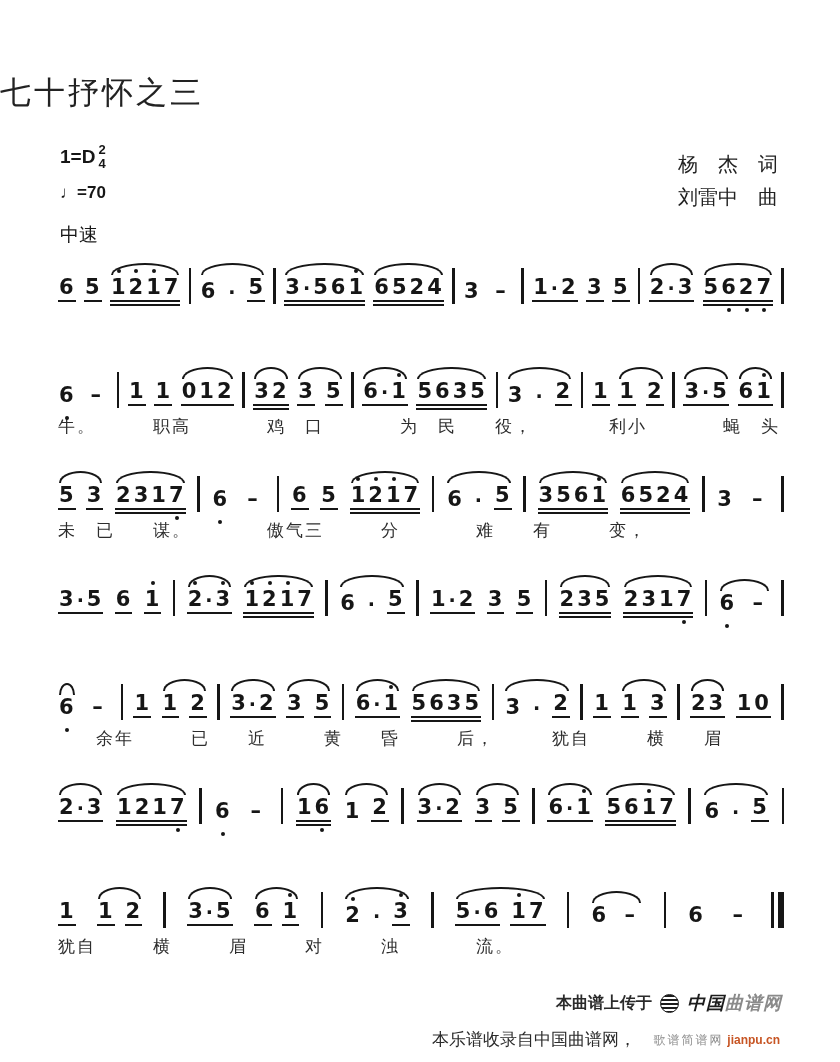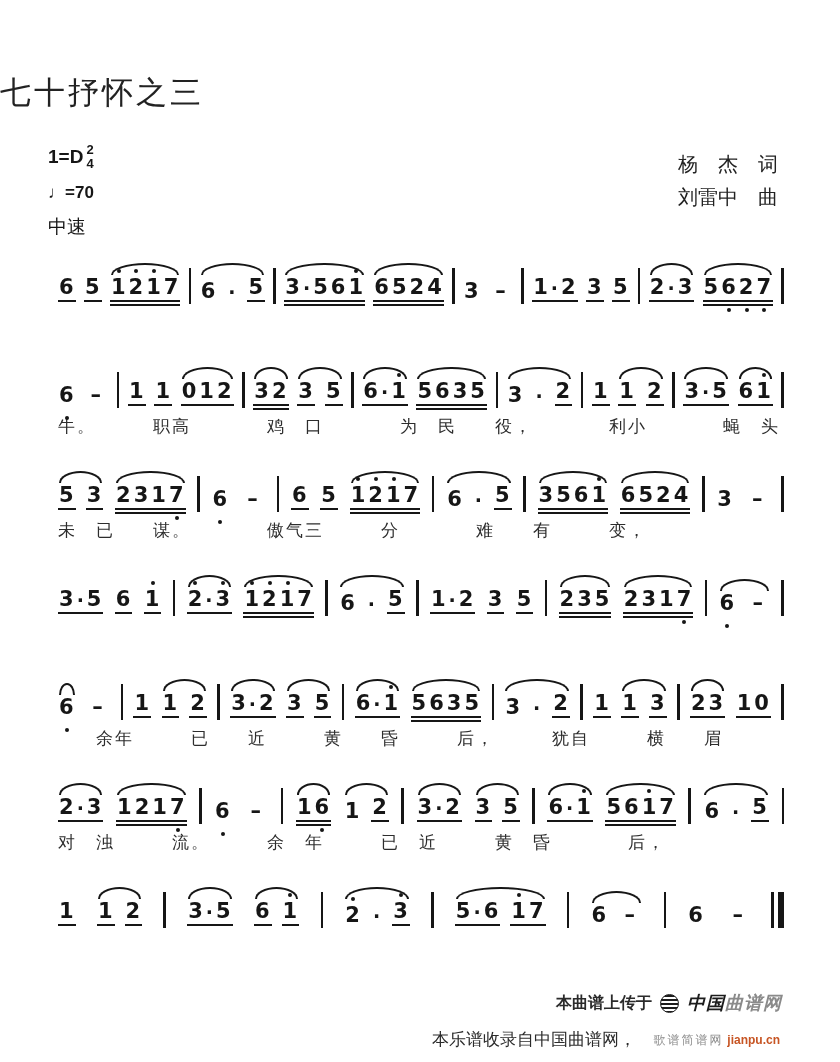--- a/index.html
+++ b/index.html
@@ -1,25 +1,25 @@
 <!DOCTYPE html>
 <html><head>
 <meta charset="utf-8">
 <style>
   html,body{margin:0;padding:0;background:#fff;}
   body{width:840px;height:1062px;position:relative;font-family:"Liberation Sans",sans-serif;color:#1b1b1b;overflow:hidden;}
 
   
   .title{position:absolute;top:72px;left:0;width:100%;text-align:left;
          font-family:"DejaVu Serif","Liberation Serif",serif;font-size:31px;letter-spacing:3px;color:#222;}
-  .meta-left{position:absolute;left:48px;top:140px;font-size:18px;font-weight:bold;line-height:1.8;color:#161616;}
+  .meta-left{position:absolute;left:60px;top:140px;font-size:18px;font-weight:bold;line-height:1.8;color:#161616;}
   .keyrow{display:flex;align-items:center;gap:2px;font-size:19px;}
   .frac{display:inline-flex;flex-direction:column;align-items:center;font-size:13px;line-height:1.05;font-weight:bold;margin-left:1px;}
   .tempo{font-size:17px;margin-top:4px;}
-  .speed{font-size:19px;font-weight:normal;font-family:"DejaVu Serif",serif;}
+  .speed{font-size:19px;font-weight:normal;margin-top:8px;font-family:"DejaVu Serif",serif;}
   .credits{position:absolute;right:62px;top:148px;text-align:right;font-size:20px;line-height:1.65;
            font-family:"DejaVu Serif","Liberation Serif",serif;color:#222;}
 
   
   #score{position:absolute;left:58px;top:242px;width:726px;}
   .system{height:104px;}
   .notes{display:flex;justify-content:space-between;align-items:flex-end;height:60px;padding-top:14px;box-sizing:border-box;}
   .note{position:relative;display:inline-flex;align-items:flex-end;font-weight:bold;font-size:21px;
         font-family:"DejaVu Sans","Liberation Sans",sans-serif;color:#161616;letter-spacing:1px;}
   .note.u1,.note.u2{border-bottom:2.5px solid #161616;padding-bottom:2px;}
@@ -589,21 +589,20 @@
           </span>
           <span class="note">
             <span class="ch dot">·</span>
           </span>
           <span class="note u1">
             <span class="ch">5</span>
           </span>
         </span>
         <span class="bar"></span>
       </div>
-      <div class="lyrics">对　浊　　　流。　　　余　年　　　已　近　　　黄　昏　　　　后，</div>
     </div>
     <div class="system">
       <div class="notes">
         <span class="note u1">
           <span class="ch">1</span>
         </span>
         <span class="grp slur">
           <span class="note u1">
             <span class="ch">1</span>
           </span>
@@ -665,20 +664,21 @@
           <span class="ch">6</span>
         </span>
         <span class="note">
           <span class="ch dash">–</span>
         </span>
         <span class="barfinal">
           <span class="thin"></span>
           <span class="thick"></span>
         </span>
       </div>
+      <div class="lyrics">犹自　　　横　　　眉　　　对　　　浊　　　　流。</div>
     </div>
   </div>
 
 <div class="footer-upload">
   <span>本曲谱上传于</span>
   <span class="logo-icon"></span>
   <span class="logo-text"><span class="black">中国</span><span class="gray">曲谱网</span></span>
 </div>
 
 <div class="footer-note">本乐谱收录自中国曲谱网，由书</div>

